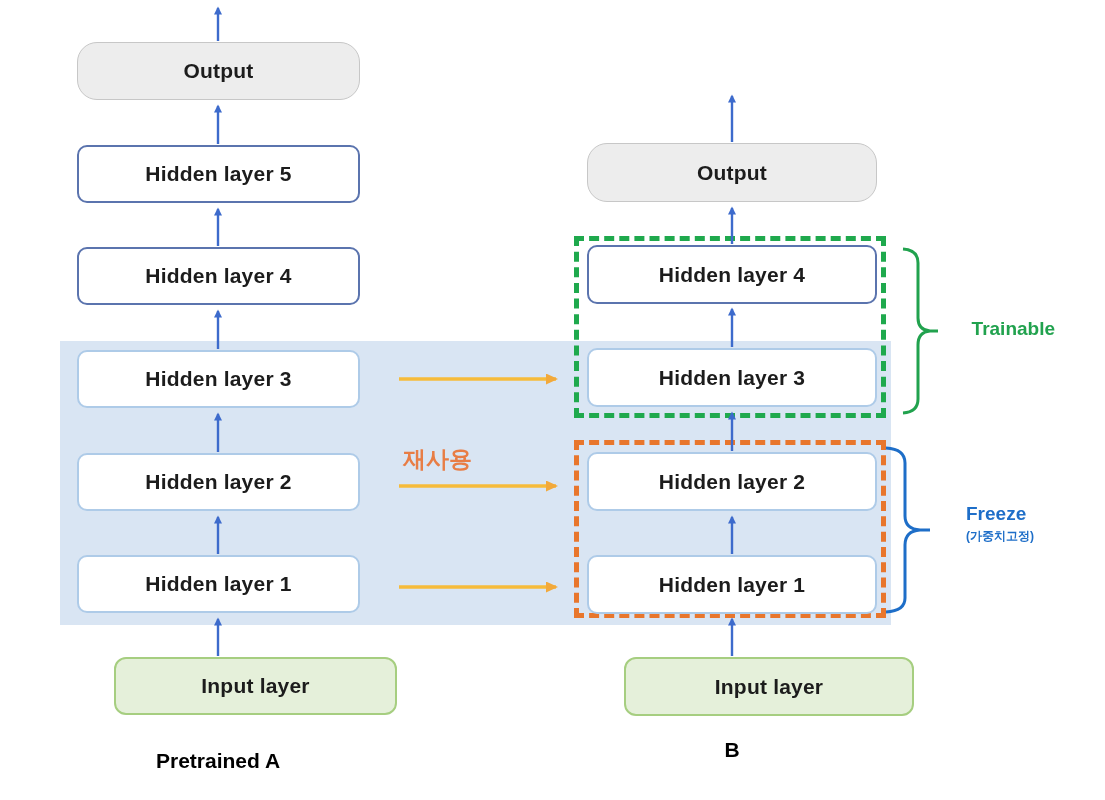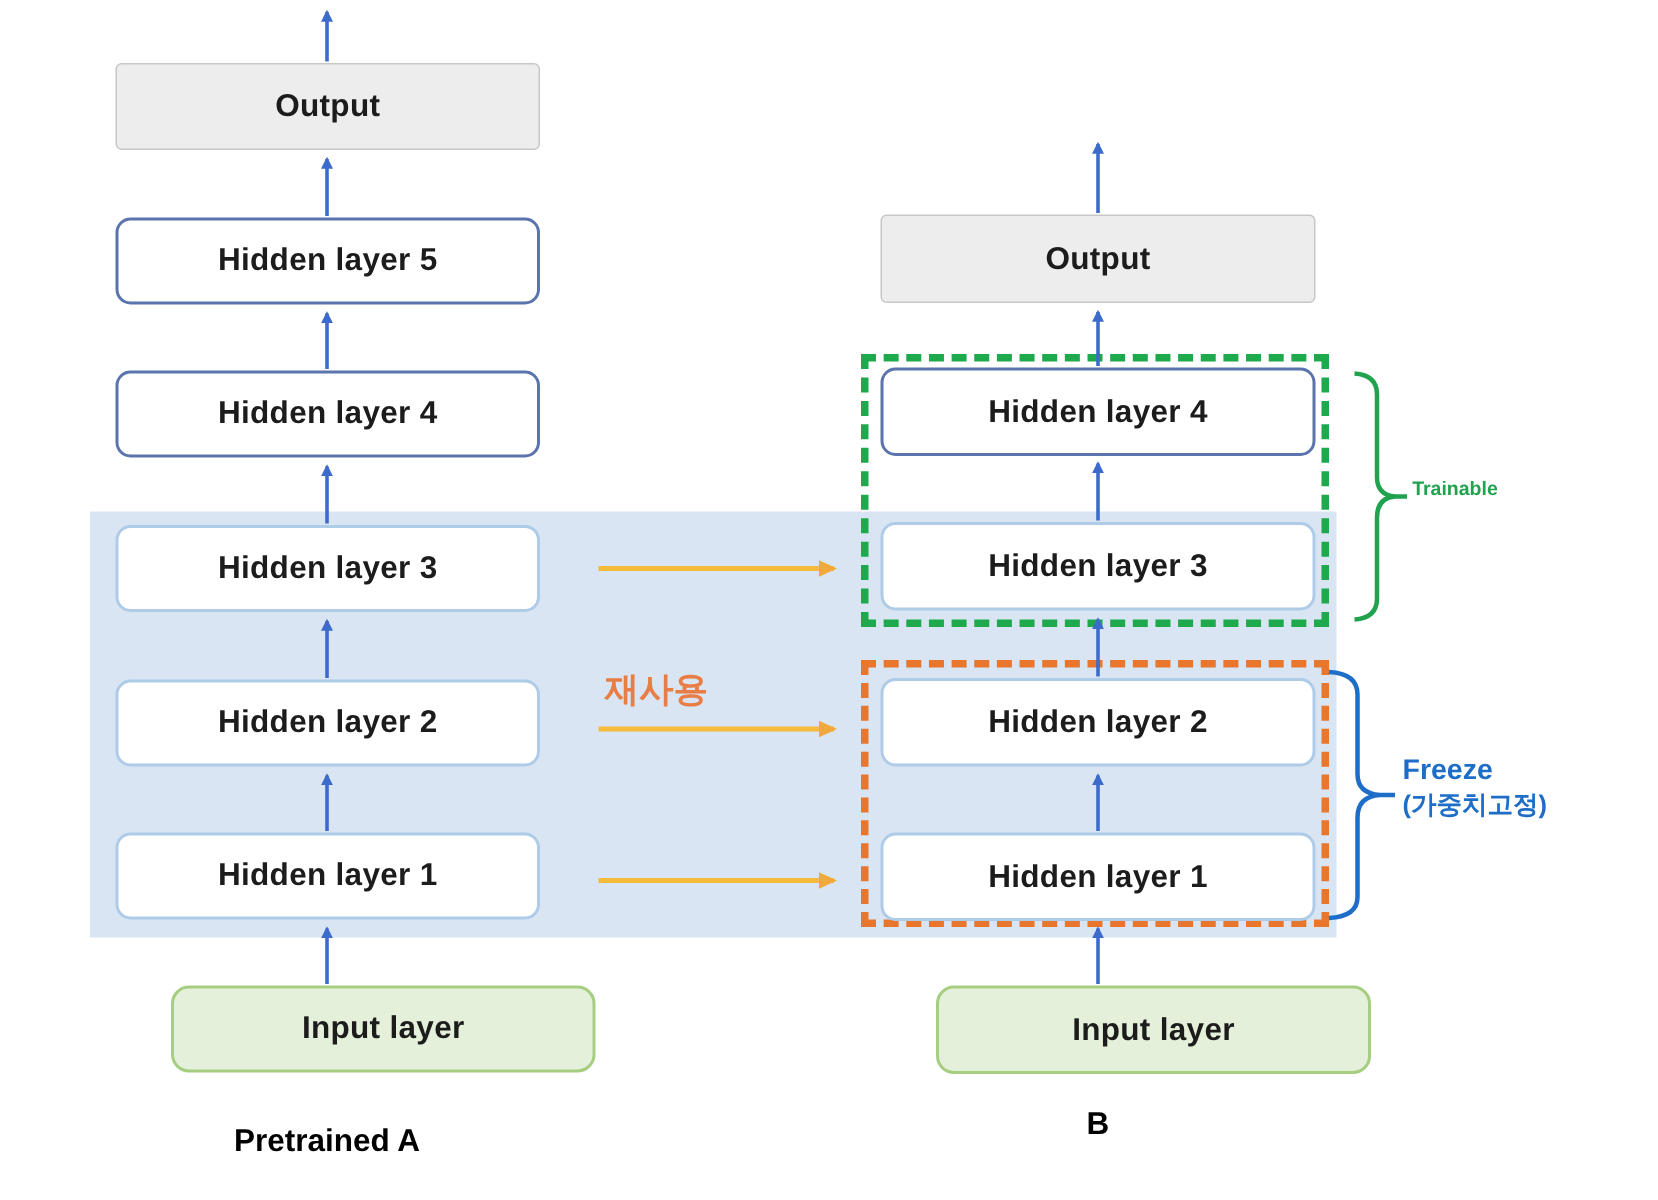--- a/index.html
+++ b/index.html
@@ -31,34 +31,34 @@
   .svglayer{position:absolute;left:0;top:0;width:1105px;height:800px;z-index:3;pointer-events:none;}
   .node{
     position:absolute;display:flex;align-items:center;justify-content:center;
     box-sizing:border-box;background:#ffffff;z-index:4;
     font-weight:bold;font-size:21px;color:var(--text-dark);letter-spacing:0.2px;
   }
   .lcol{left:77px;width:283px;height:58px;}
   .rcol{left:587px;width:290px;height:59px;}
   .hidden-dark{border:2px solid var(--border-dark);border-radius:10px;}
   .hidden-light{border:2px solid var(--border-light);border-radius:10px;}
-  .node-output{background:var(--output-fill);border:1.5px solid var(--output-border);border-radius:4px;}
+  .node-output{background:var(--output-fill);border:1.5px solid var(--output-border);border-radius:20px;}
   .node-input{background:var(--input-fill);border:2px solid var(--input-border);border-radius:12px;margin-left:37px;}
   .dashed{position:absolute;box-sizing:border-box;z-index:2;background:transparent;}
   .dash-green{left:574px;top:236px;width:312px;height:182px;border:5px dashed var(--green);}
   .dash-orange{left:574px;top:440px;width:312px;height:178px;border:5px dashed var(--orange);}
   .caption{
     position:absolute;z-index:5;text-align:center;font-weight:bold;
     font-size:21px;color:#000000;line-height:27px;
   }
   .annot{position:absolute;z-index:5;font-weight:bold;}
   .reuse{left:403px;top:444px;width:140px;font-size:23px;color:var(--reuse-text);}
-  .trainable{left:915px;top:318px;width:110px;font-size:13px;color:var(--trainable-text);text-align:center;}
-  .freeze{left:935px;top:502px;width:140px;font-size:19px;color:var(--freeze-text);line-height:23px;}
-  .freeze .sub{font-size:17px;}
+  .trainable{left:945px;top:318px;width:110px;font-size:19px;color:var(--trainable-text);text-align:right;}
+  .freeze{left:966px;top:502px;width:140px;font-size:19px;color:var(--freeze-text);line-height:23px;}
+  .freeze .sub{font-size:12px;}
 </style>
 </head>
 <body>
 
 <div class="canvas">
 
   <div class="band"></div>
 
   <div class="dashed dash-green"></div>
   <div class="dashed dash-orange"></div>

